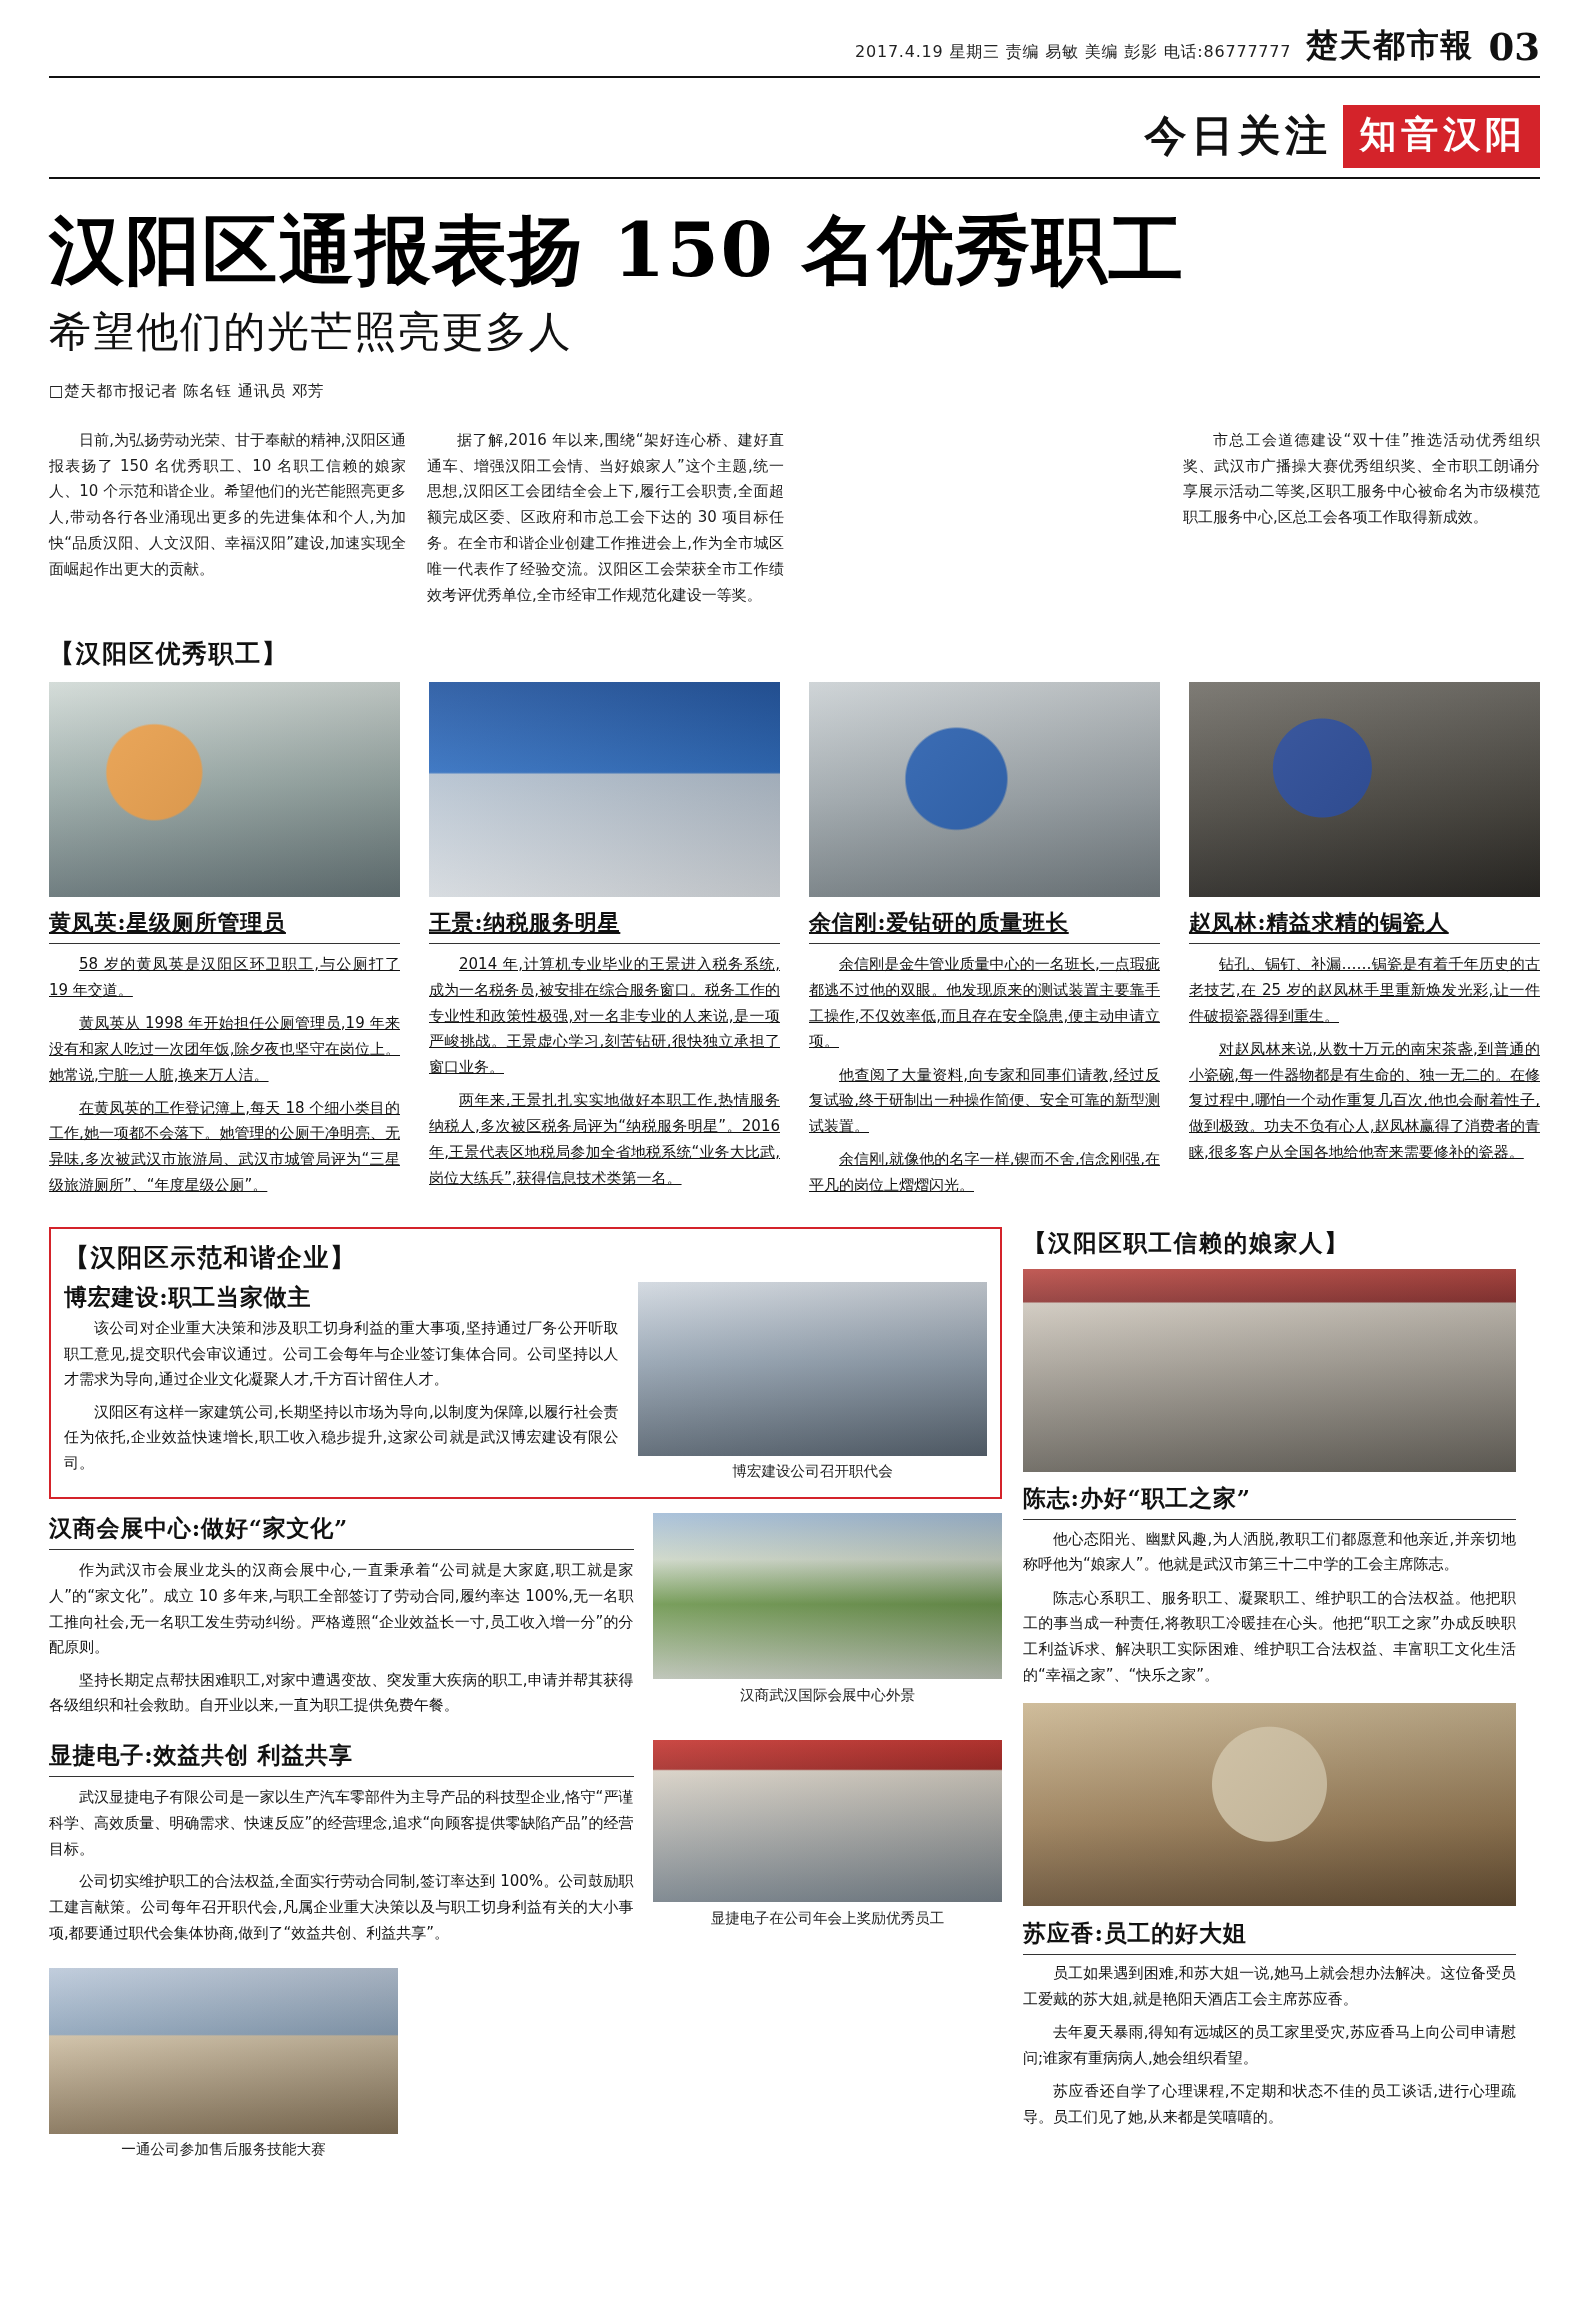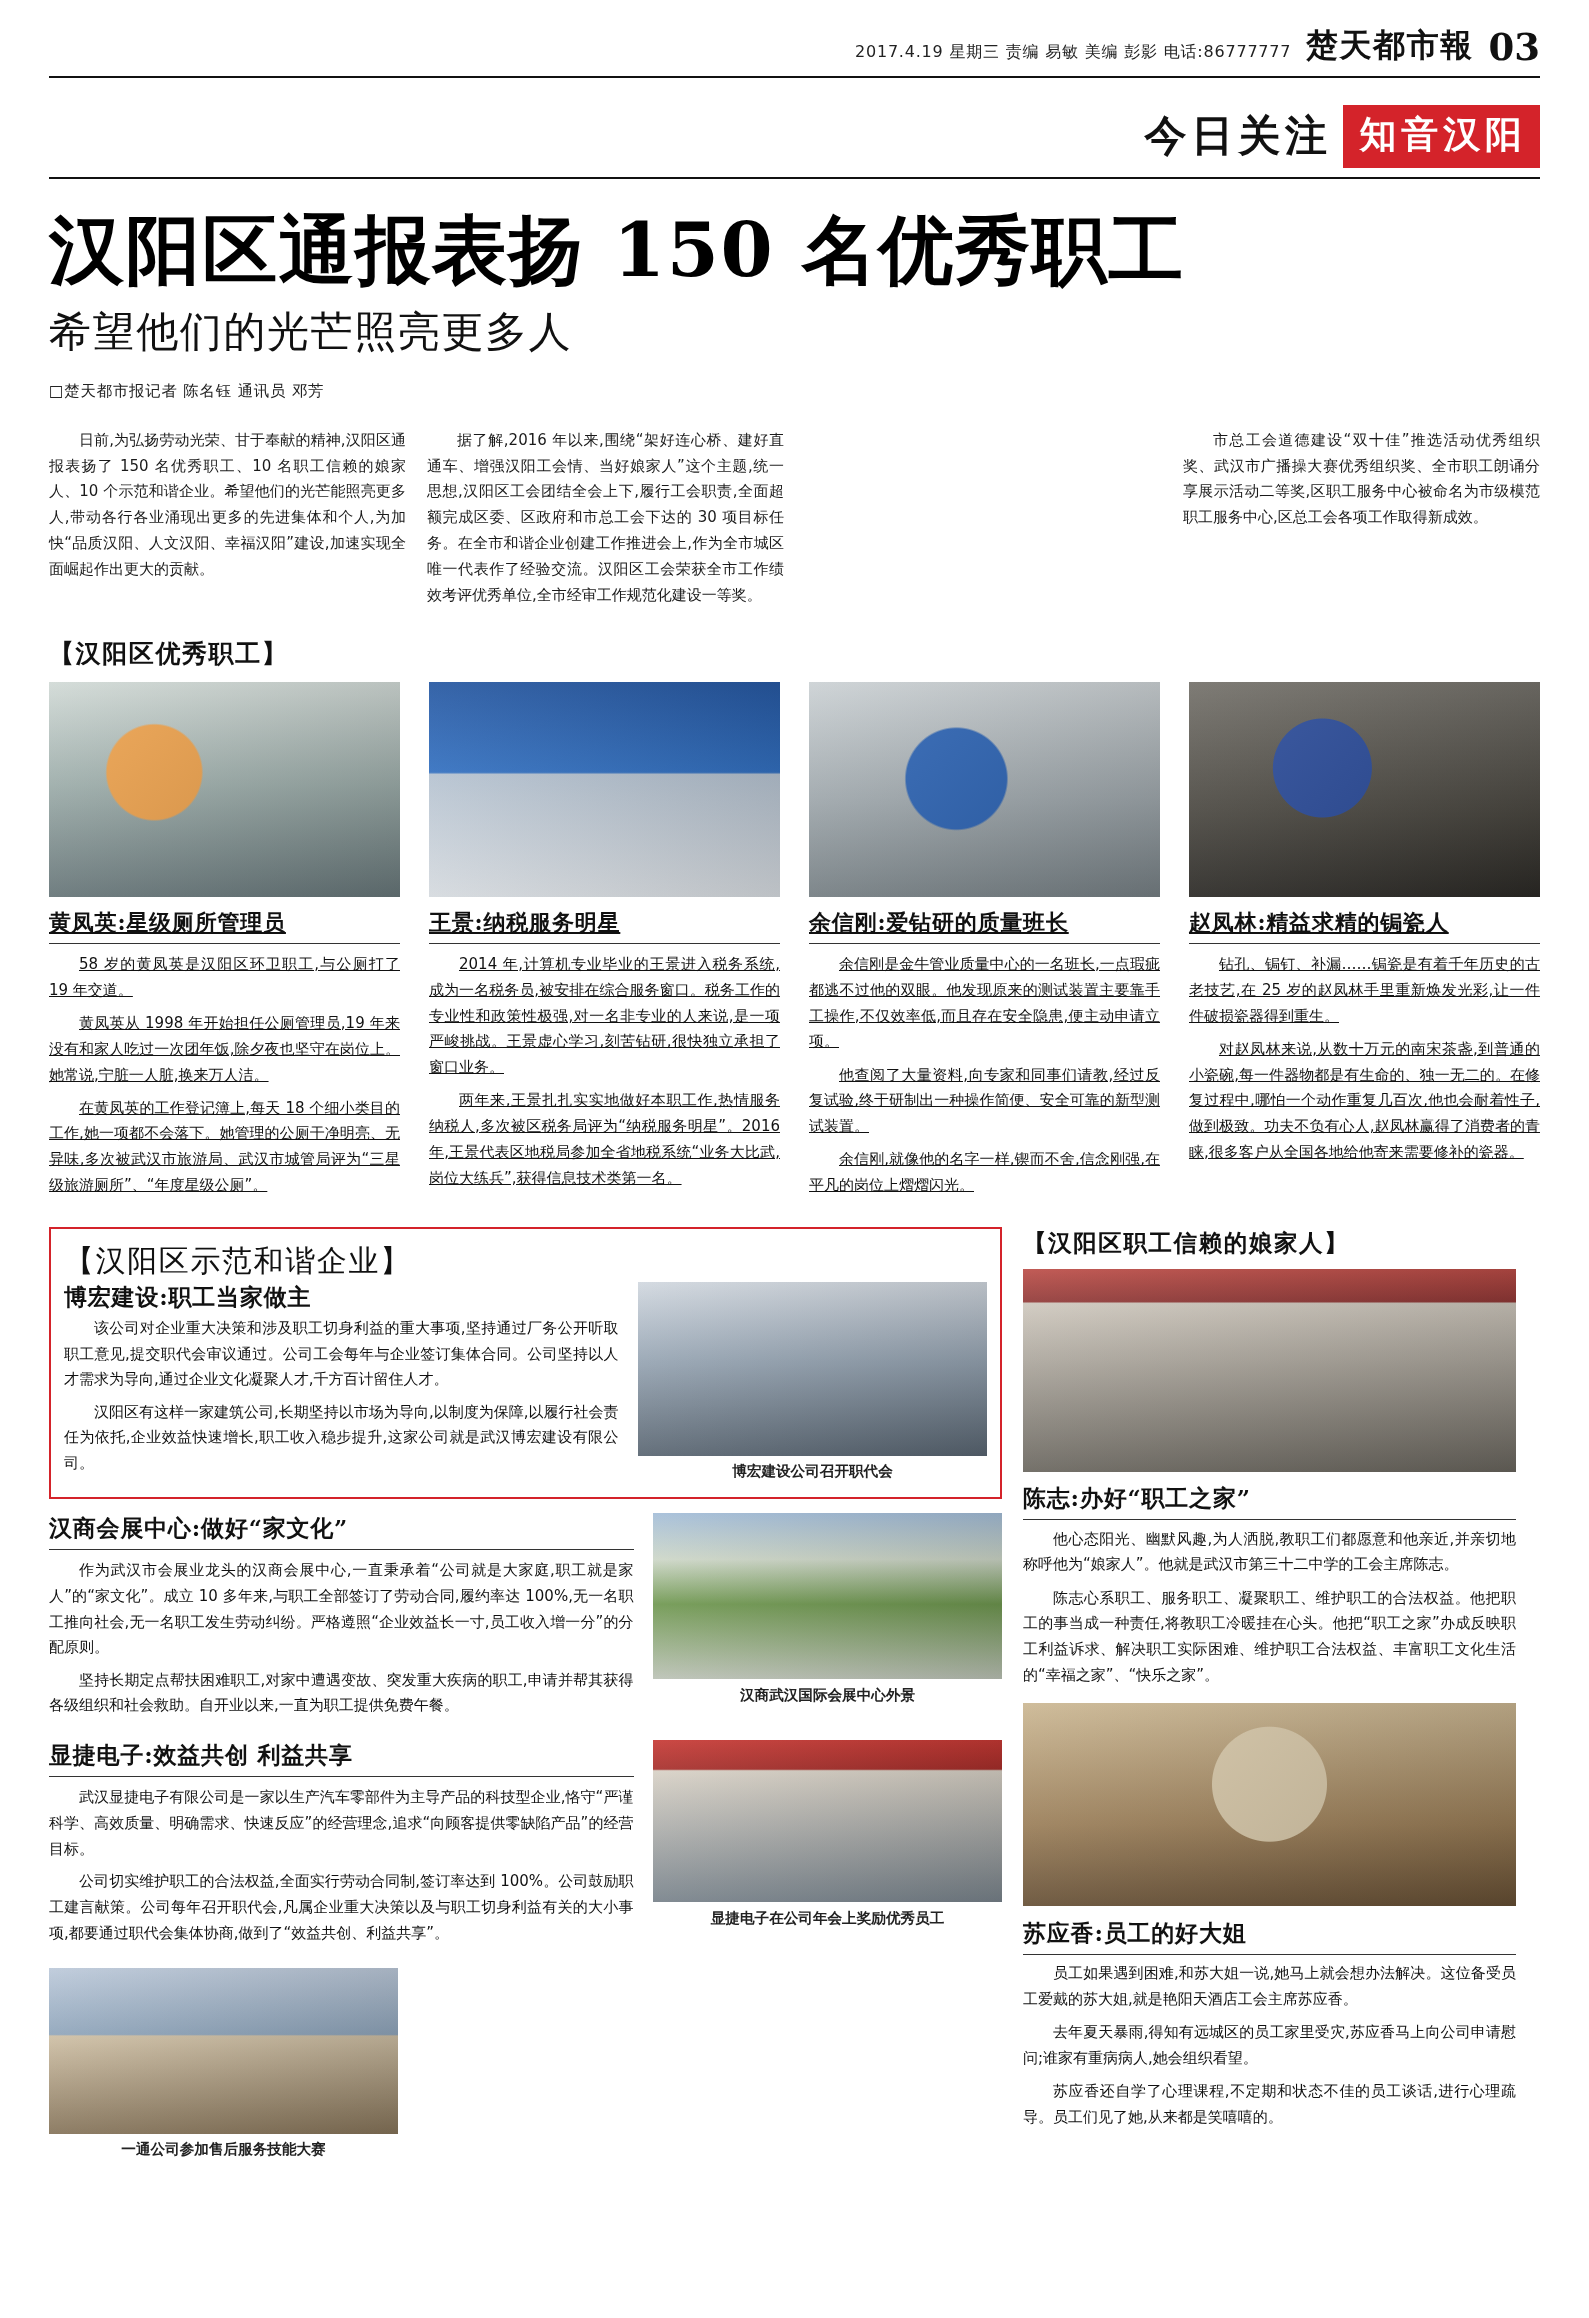--- a/index.html
+++ b/index.html
@@ -89,35 +89,35 @@
 
   
   .bottom { display:flex; gap:21px; margin-top:21px; }
   .bottom .left { width:953px; }
   .bottom .right { width:493px; }
 
   .redbox {
     border:2.4px solid #d4232a; padding:11.4px 13px 13px 13px;
   }
   .redbox-head {
-    font-family:"DejaVu Serif", serif; font-weight:normal;
-    font-size:30px; letter-spacing:1.6px; 
+    font-family:"DejaVu Serif", serif; font-weight:bold;
+    font-size:25px; letter-spacing:1.6px; margin-bottom:8px;
   }
   .story { display:flex; gap:19.5px; }
   .story .text { flex:1; }
   .story .media { width:349px; }
   .story-title {
     font-family:"DejaVu Serif", serif; font-weight:bold;
     font-size:23px; letter-spacing:0.8px; margin:0 0 3.2px 0;
   }
   .story p {
     margin:0 0 6.5px 0; font-size:15px; line-height:1.72;
     text-align:justify; text-indent:2em;
   }
-  .caption { font-size:14.6px; text-align:center; margin-top:6.5px; color:#222;font-weight:bold; }
+  .caption { font-size:14.6px; text-align:center; margin-top:6.5px; color:#222; }
 
   .blk { margin-top:14.6px; }
   .blk .story-title { border-bottom:0.8px solid #333; padding-bottom:4.9px; margin-bottom:8px; }
 
   .right .sec-head {
     font-family:"DejaVu Serif", serif; font-weight:bold;
     font-size:23.5px; letter-spacing:1.6px; margin-bottom:9.7px;
   }
   .right p {
     margin:0 0 7.3px 0; font-size:15px; line-height:1.72;

